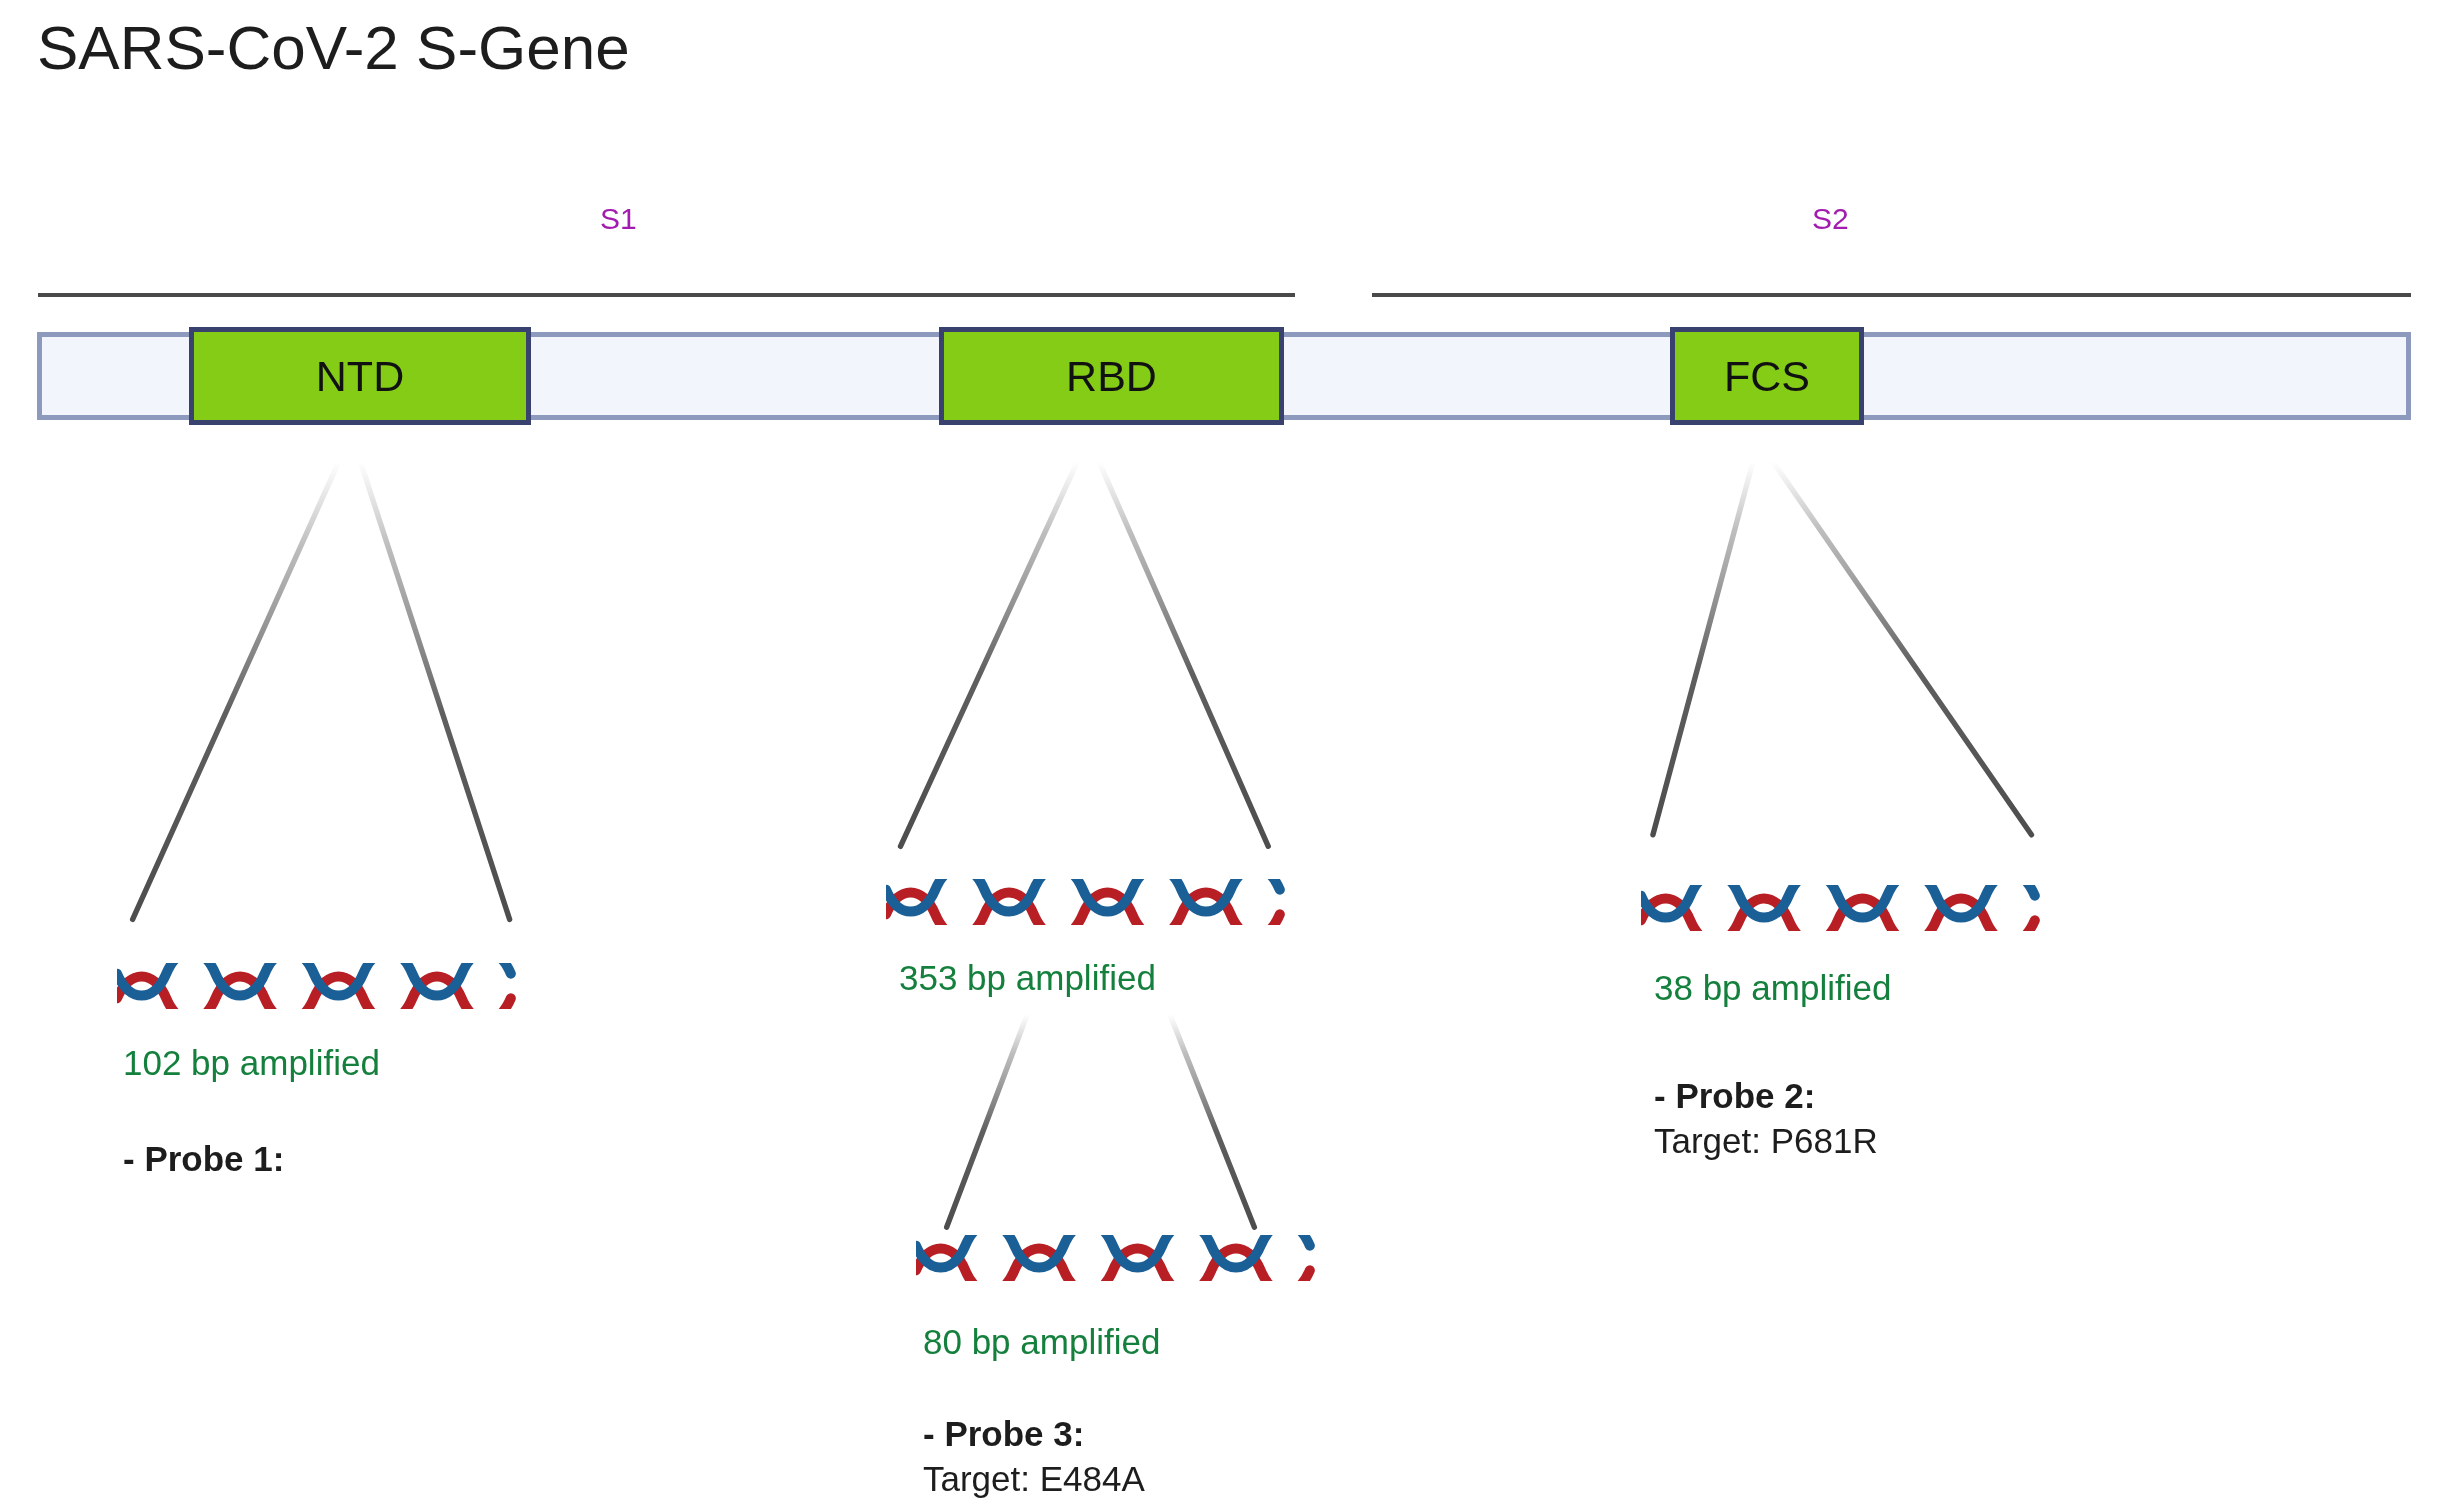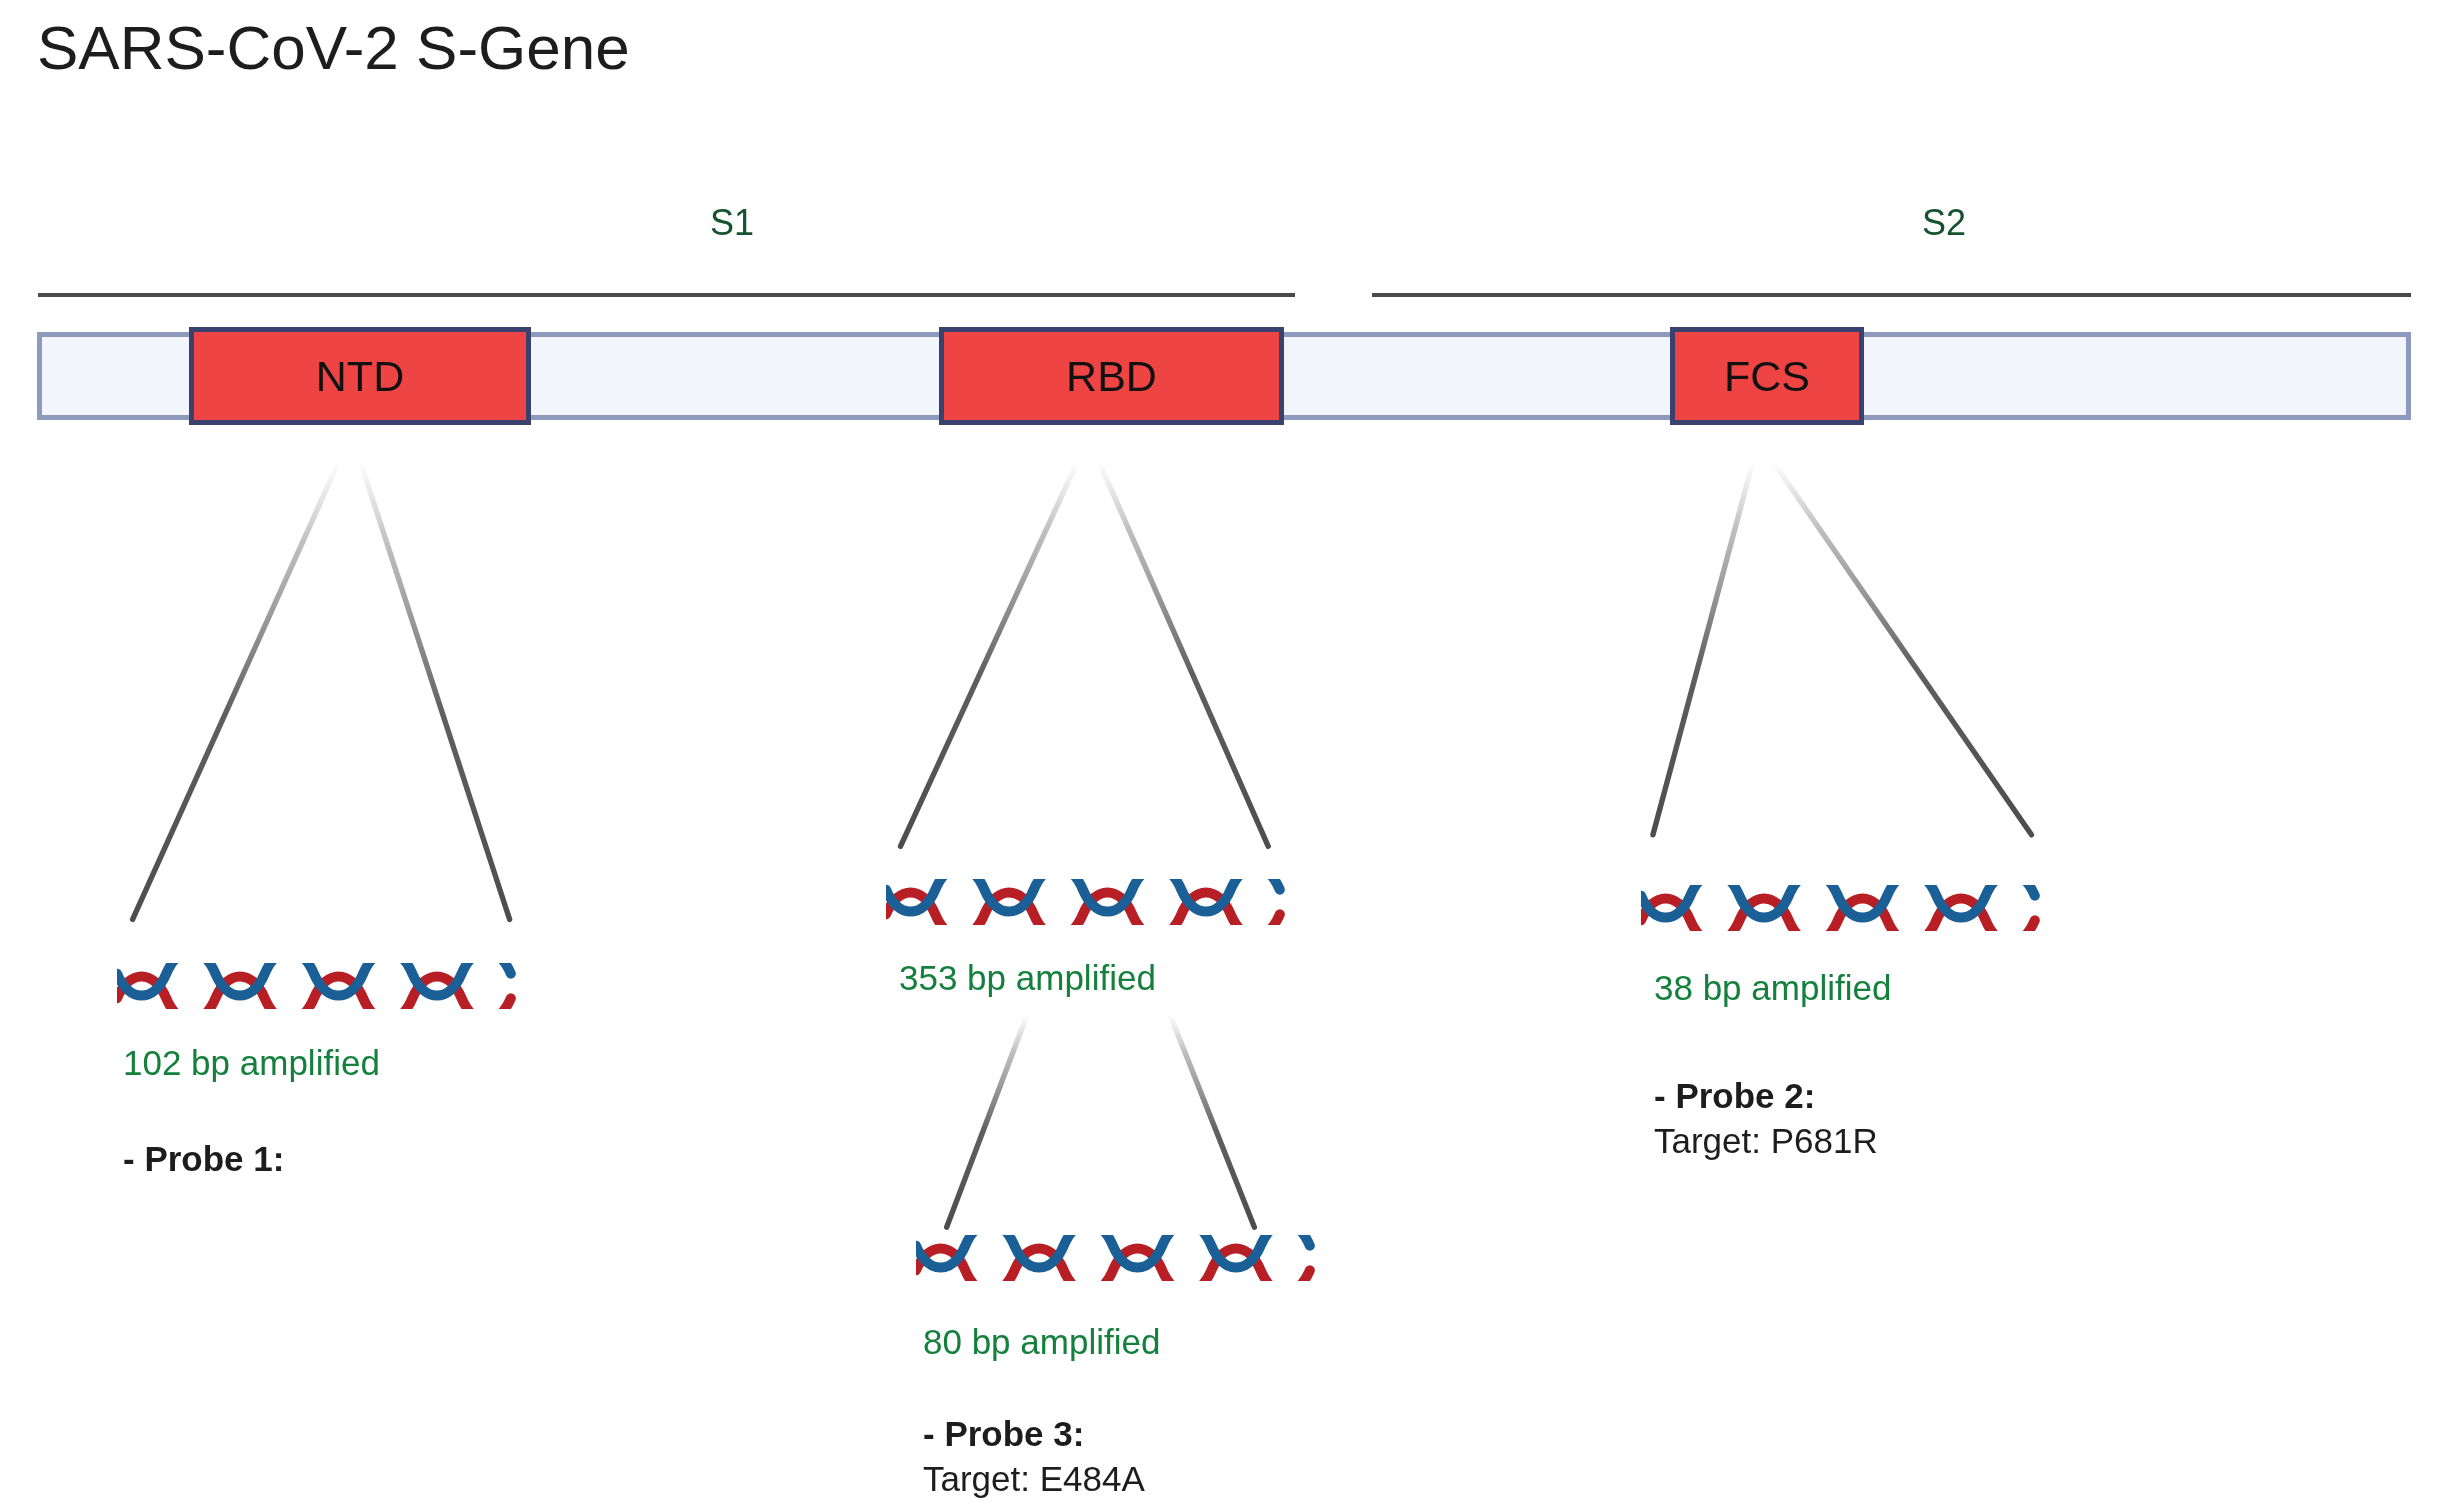--- a/index.html
+++ b/index.html
@@ -25,23 +25,23 @@
     position: absolute;
     left: 37px;
     top: 14px;
     font-size: 62px;
     line-height: 1.1;
     color: #1d1d1d;
     white-space: nowrap;
   }
   .region-label {
     position: absolute;
-    font-size: 36px;
-    color: #14532d;
-    text-align: right;
+    font-size: 30px;
+    color: #a21caf;
+    text-align: left;
     white-space: nowrap;
   }
   .region-rule {
     position: absolute;
     height: 3.8px;
     background: #4a4a4a;
   }
   .gene-bar {
     position: absolute;
     left: 37px;
@@ -49,21 +49,21 @@
     width: 2374px;
     height: 88px;
     background: #f2f5fb;
     border: 5.4px solid #8d99bd;
     box-sizing: border-box;
   }
   .domain-box {
     position: absolute;
     top: 327px;
     height: 98px;
-    background: #ef4444;
+    background: #84cc16;
     border: 5.4px solid #39426e;
     box-sizing: border-box;
     display: flex;
     align-items: center;
     justify-content: center;
   }
   .domain-label {
     font-size: 43px;
     color: #111111;
     white-space: nowrap;

